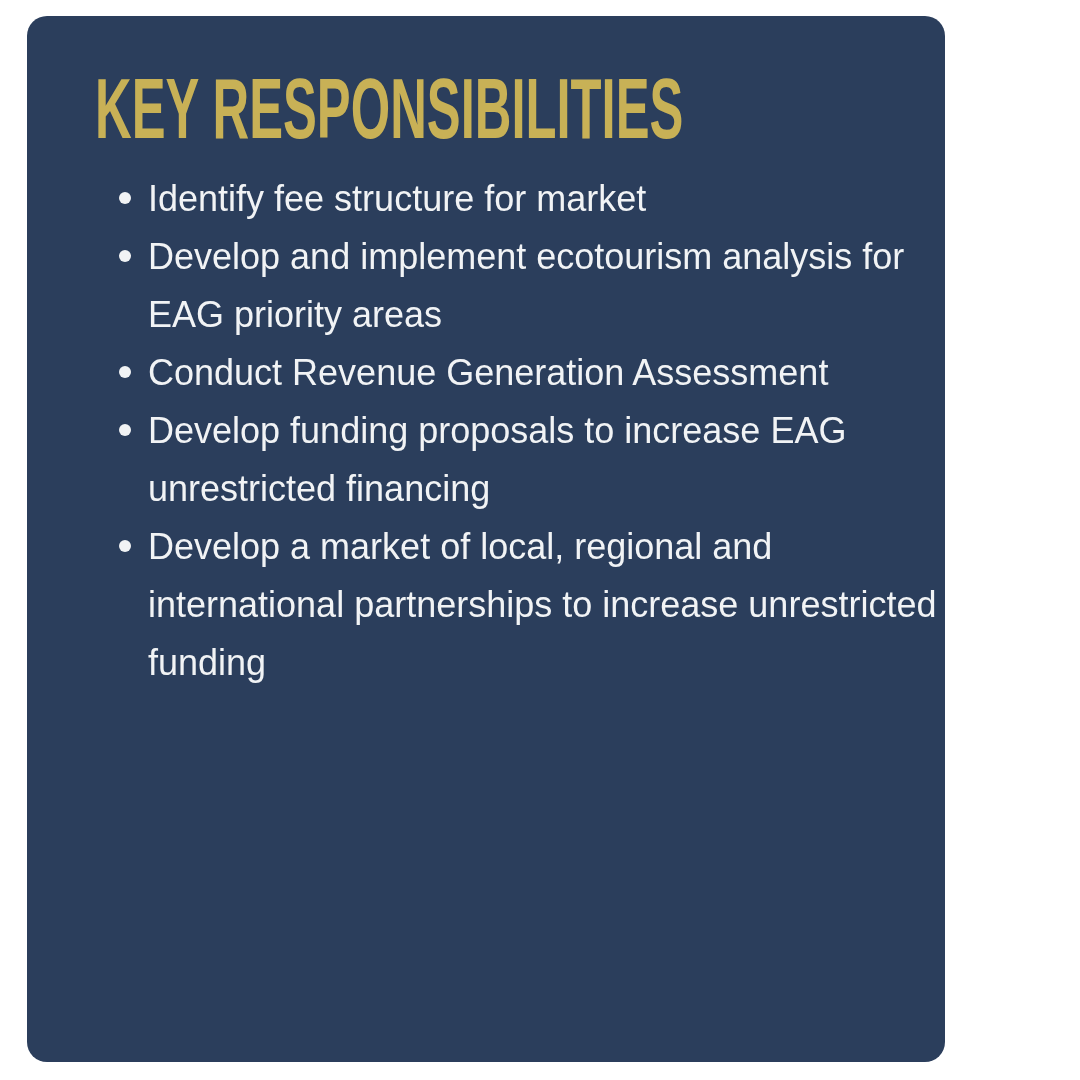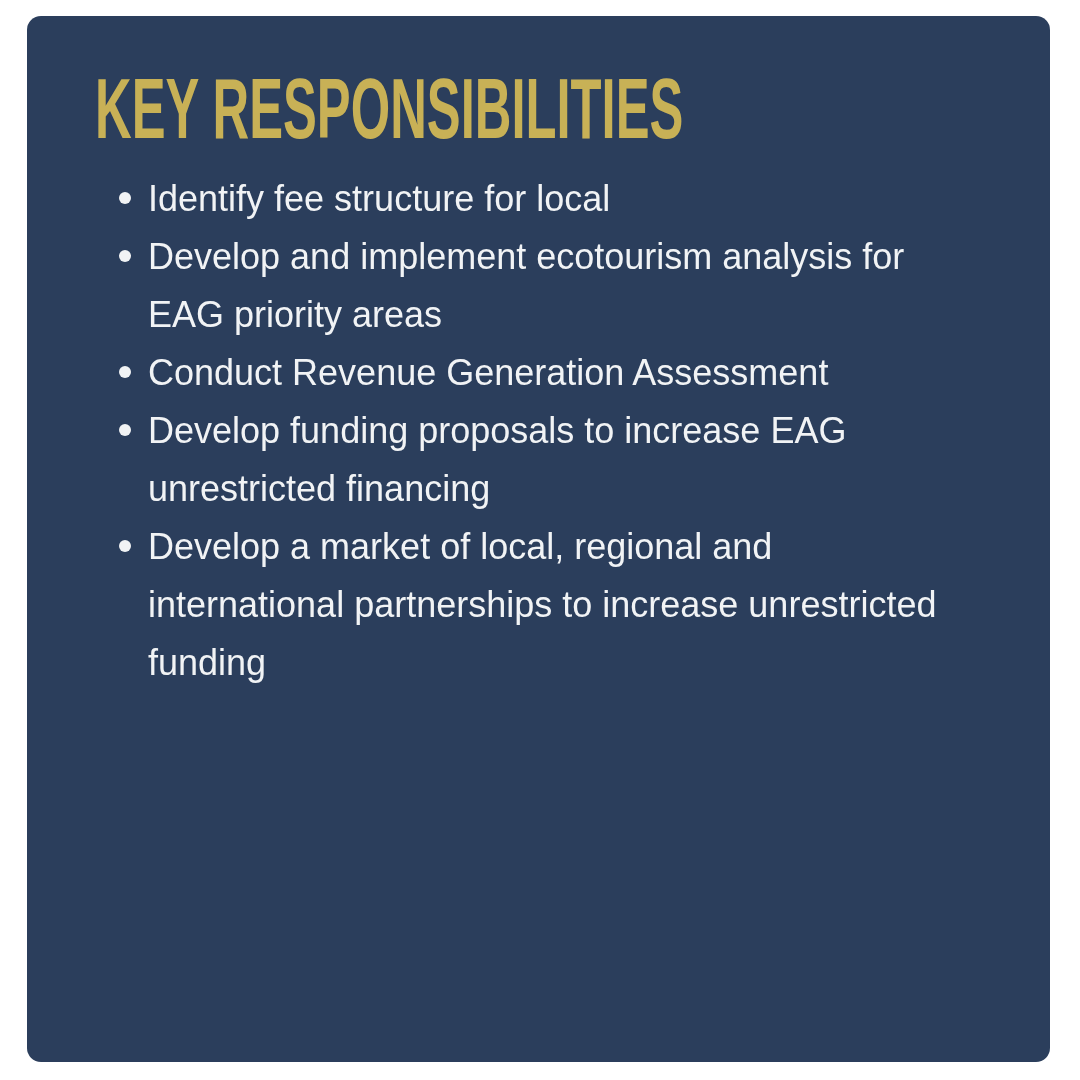--- a/index.html
+++ b/index.html
@@ -12,23 +12,23 @@
   html,body{margin:0;padding:0;}
   body{
     width:1080px;height:1080px;
     background:var(--page-bg);
     font-family:"Liberation Sans",sans-serif;
     position:relative;overflow:hidden;
   }
   .card{
     position:absolute;
     left:27px;top:16px;
-    width:1023px;height:1046px;
+    width:918px;height:1046px;
     background:var(--card-bg);
-    border-radius:14px;
+    border-radius:20px;
   }
   .title{
     position:absolute;
     left:68px;top:49px;
     margin:0;
     font-size:86px;
     line-height:86px;
     font-weight:bold;
     letter-spacing:0px;
     color:var(--title-color);
@@ -59,20 +59,20 @@
     background:var(--text-color);
   }
 </style>
 </head>
 <body>
 
 <div class="page">
   <div class="card">
     <h1 class="title">KEY RESPONSIBILITIES</h1>
     <ul class="bullets">
-        <li>Identify fee structure for local</li>
+        <li>Identify fee structure for market</li>
         <li>Develop and implement ecotourism analysis for EAG priority areas</li>
         <li>Conduct Revenue Generation Assessment</li>
         <li>Develop funding proposals to increase EAG unrestricted financing</li>
         <li>Develop a market of local, regional and international partnerships to increase unrestricted funding</li>
       </ul>
   </div>
 </div>
 
 </body></html>

